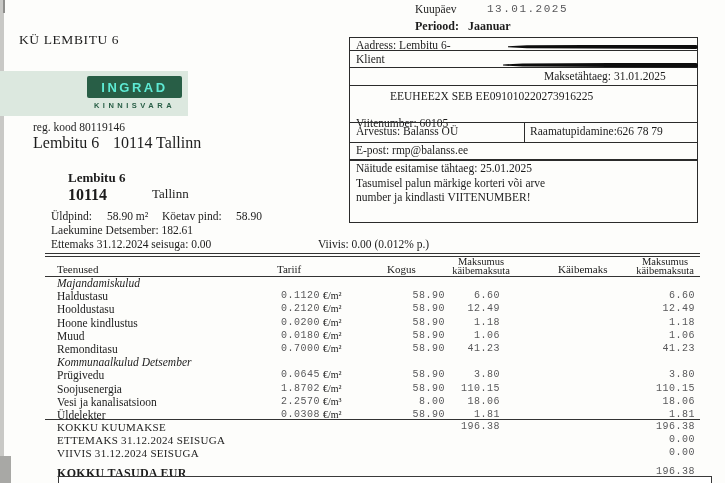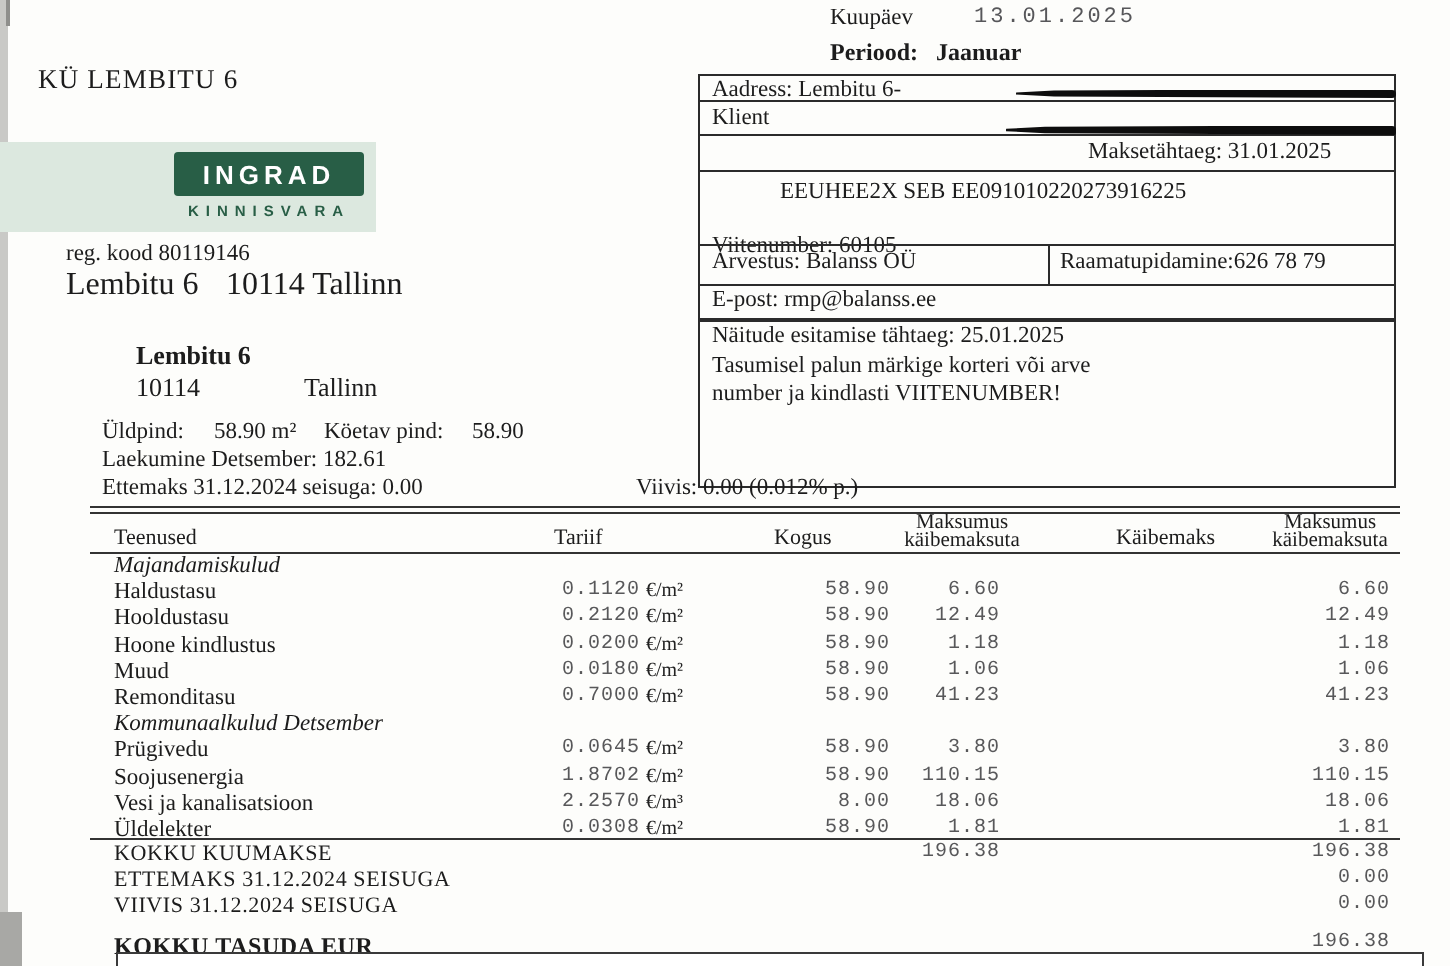--- a/index.html
+++ b/index.html
@@ -20,35 +20,35 @@
   .mono{font-family:"Liberation Mono", monospace;color:#57575a;}
   .kuupaev-value{left:487px;top:3px;font-size:11px;letter-spacing:1.5px;}
   .periood-label{left:415px;top:19px;font-size:12px;font-weight:bold;}
   .periood-value{left:468px;top:19px;font-size:12px;font-weight:bold;}
 
   
   .ku-title{left:19px;top:32px;font-size:13.5px;font-weight:normal;letter-spacing:0.6px;}
   .logo-band{left:0;top:71px;width:188px;height:45px;background:#dce8df;}
   .logo-box{left:87px;top:76px;width:95px;height:22px;background:#285e46;border-radius:2px;
             display:flex;align-items:center;justify-content:center;}
-  .logo-text{font-family:"Liberation Sans", sans-serif;font-weight:bold;color:#ffffff;
+  .logo-text{font-family:"Liberation Sans", sans-serif;font-weight:bold;color:#5eead4;
              font-size:13px;letter-spacing:2.5px;}
   .logo-sub{left:87px;top:101px;width:95px;text-align:center;font-family:"Liberation Sans", sans-serif;
             font-weight:bold;color:#285e46;font-size:7.5px;letter-spacing:3.5px;}
   .reg-kood{left:33px;top:121px;font-size:11.5px;}
   .sender-street{left:33px;top:134px;font-size:16px;}
   .sender-zipcity{left:113px;top:134px;font-size:16px;}
 
   
   .rcpt-street{left:68px;top:170px;font-size:13px;font-weight:bold;}
-  .rcpt-zip{left:68px;top:186px;font-size:13px;font-weight:normal;}
+  .rcpt-zip{left:68px;top:186px;font-size:16px;font-weight:bold;}
   .rcpt-city{left:152px;top:186px;font-size:13px;font-weight:normal;}
 
   
-  .infobox{left:349px;top:37px;width:349px;height:207px;border:1.6px solid #2b2b2b;box-sizing:border-box;}
+  .infobox{left:349px;top:37px;width:349px;height:186px;border:1.6px solid #2b2b2b;box-sizing:border-box;}
   .infobox .abs{font-size:11.5px;}
   .ib-rule{position:absolute;left:0;width:100%;height:0;border-top:1.2px solid #2b2b2b;}
   .ib-rule1{top:12px;} .ib-rule2{top:29px;} .ib-rule3{top:47px;}
   .ib-rule4{top:84px;} .ib-rule5{top:104px;} .ib-rule6{top:121px;border-top:2px solid #2b2b2b;}
   .ib-vdiv{position:absolute;left:174px;top:84px;width:0;height:20px;border-left:1.4px solid #2b2b2b;}
   .ib-aadress{left:6px;top:1px;}
   .ib-klient{left:6px;top:15px;}
   .ib-viite{left:6px;top:32px;margin-top:47px;}
   .ib-makse{left:194px;top:32px;}
   .ib-bank{left:16px;top:52px;margin-left:24px;}

